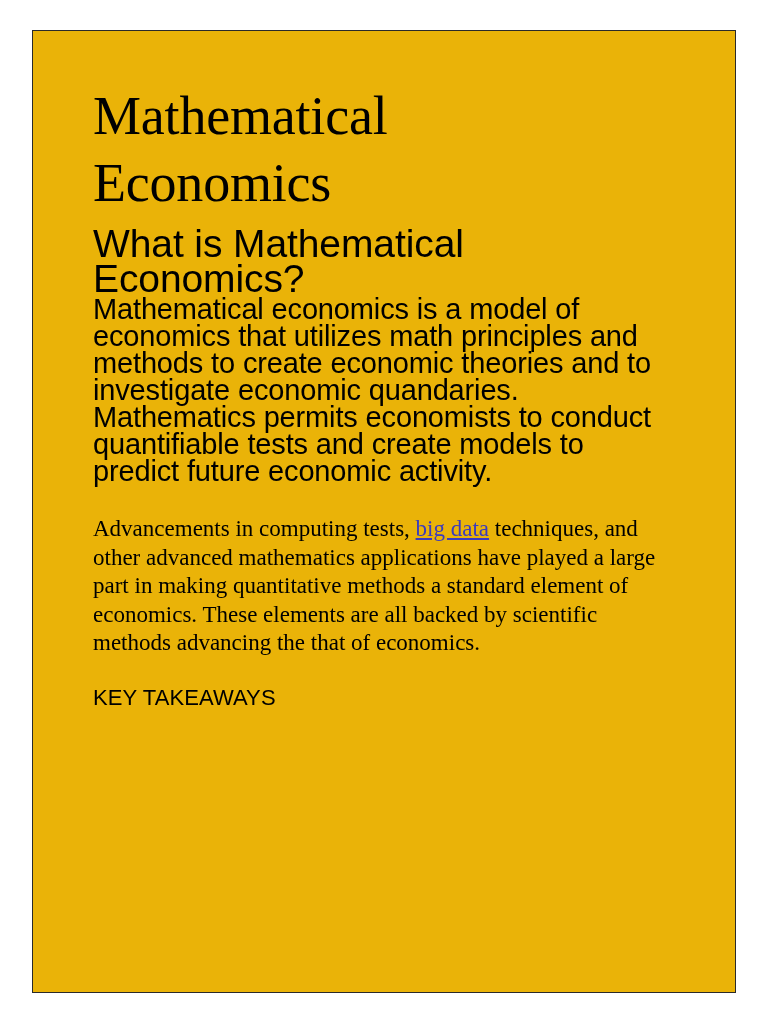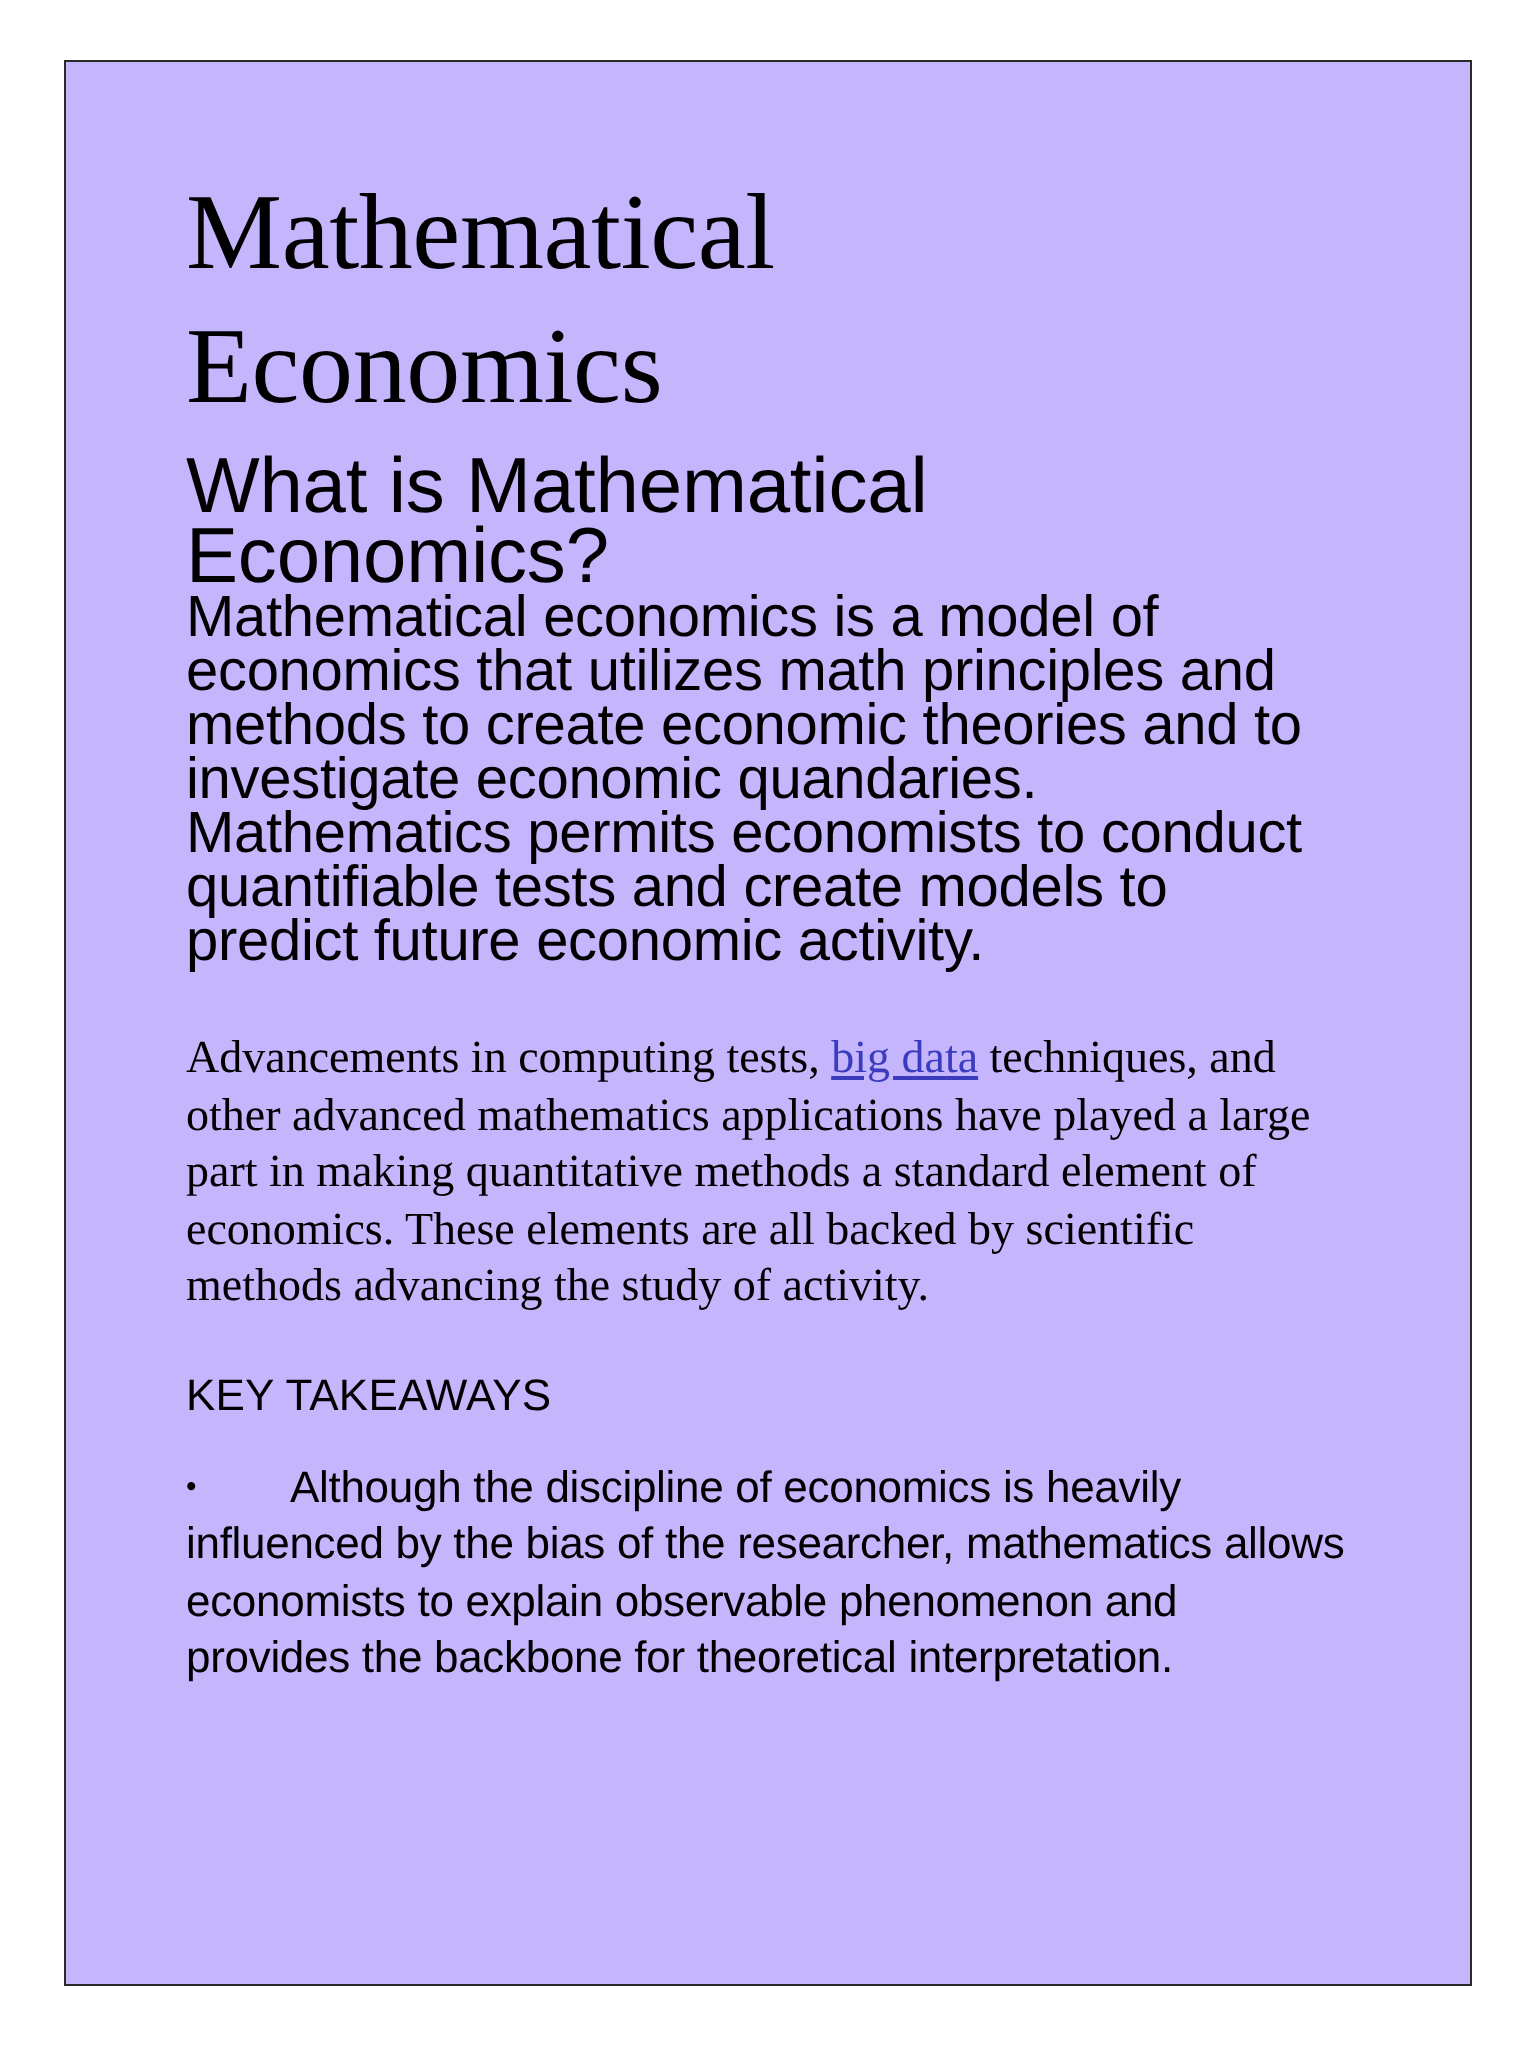--- a/index.html
+++ b/index.html
@@ -19,21 +19,21 @@
   }
 
   
   .page-sheet {
     position: absolute;
     left: 32px;
     top: 30px;
     width: 704px;
     height: 963px;
     border: 1px solid #2a2a2a;
-    background: #c4b5fd;
+    background: #eab308;
     box-sizing: border-box;
   }
 
   .page-content {
     position: absolute;
     left: 60px;
     top: 52px;
     width: 580px;
   }
 
@@ -126,22 +126,21 @@
 
 <div class="page-sheet">
   <div class="page-content">
 
     <h1 class="doc-title"><span>Mathematical</span> <span>Economics</span></h1>
 
     <h2 class="section-heading">What is Mathematical Economics?</h2>
 
     <p class="para-sans">Mathematical economics is a model of economics that utilizes math principles and methods to create economic theories and to investigate economic quandaries. Mathematics permits economists to conduct quantifiable tests and create models to predict future economic activity.</p>
 
-    <p class="para-serif"><span>Advancements in computing tests, </span><a class="link-big-data" href="#">big data</a><span> techniques, and other advanced mathematics applications have played a large part in making quantitative methods a standard element of economics. These elements are all backed by scientific methods advancing the study of activity.</span></p>
+    <p class="para-serif"><span>Advancements in computing tests, </span><a class="link-big-data" href="#">big data</a><span> techniques, and other advanced mathematics applications have played a large part in making quantitative methods a standard element of economics. These elements are all backed by scientific methods advancing the that of economics.</span></p>
 
     <p class="takeaways-label">KEY TAKEAWAYS</p>
 
     <ul class="takeaways-list">
-      <li class="takeaway-item"><span class="bullet-glyph">•</span><span>Although the discipline of economics is heavily influenced by the bias of the researcher, mathematics allows economists to explain observable phenomenon and provides the backbone for theoretical interpretation.</span></li>
     </ul>
 
   </div>
 </div>
 
 </body></html>

